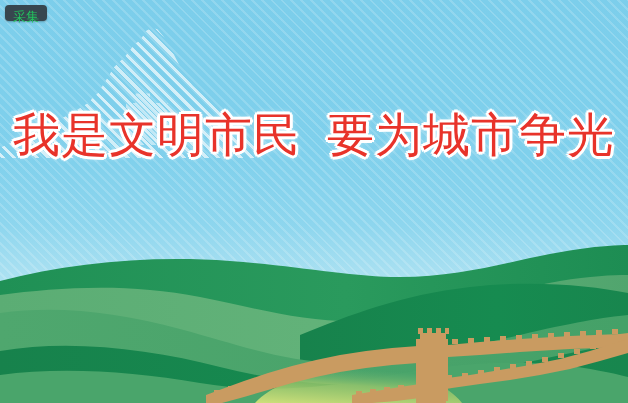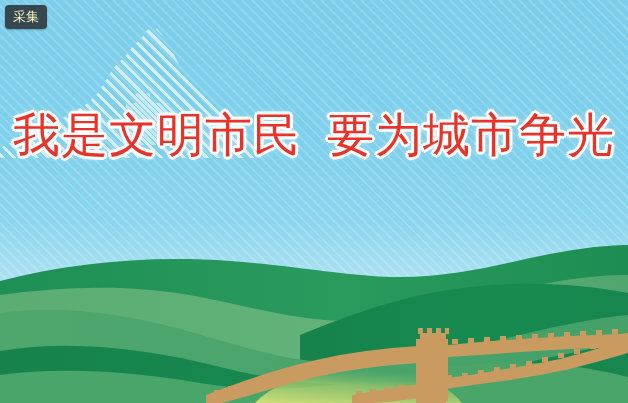--- a/index.html
+++ b/index.html
@@ -125,25 +125,25 @@
        0    0   6px rgba(255,255,255,0.95);
   }
   .slogan-gap { display: inline-block; width: 26px; }
 
   
   .capture-btn {
     position: absolute;
     left: 5px;
     top: 5px;
     min-width: 39px;
-    height: 24px;
+    height: 16px;
     box-sizing: border-box;
     padding: 0 8px;
     background: #37474f;
-    color: #fef9c3;
+    color: #22c55e;
     font-family: "DejaVu Sans", "Liberation Sans", sans-serif;
     font-size: 13px;
     line-height: 24px;
     text-align: center;
     border: none;
     border-radius: 4px;
     cursor: pointer;
     box-shadow: 0 1px 2px rgba(0,0,0,0.25);
     z-index: 20;
   }

